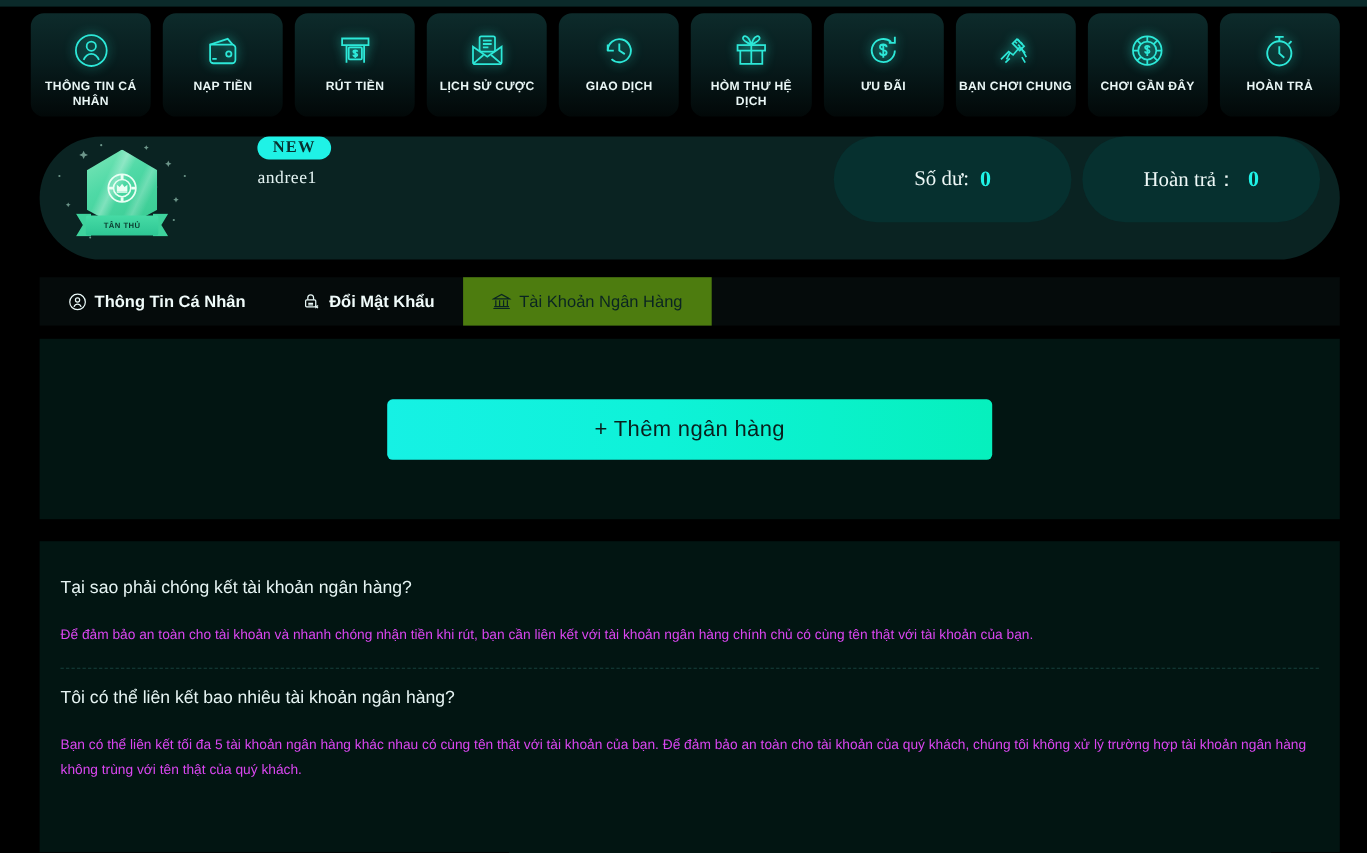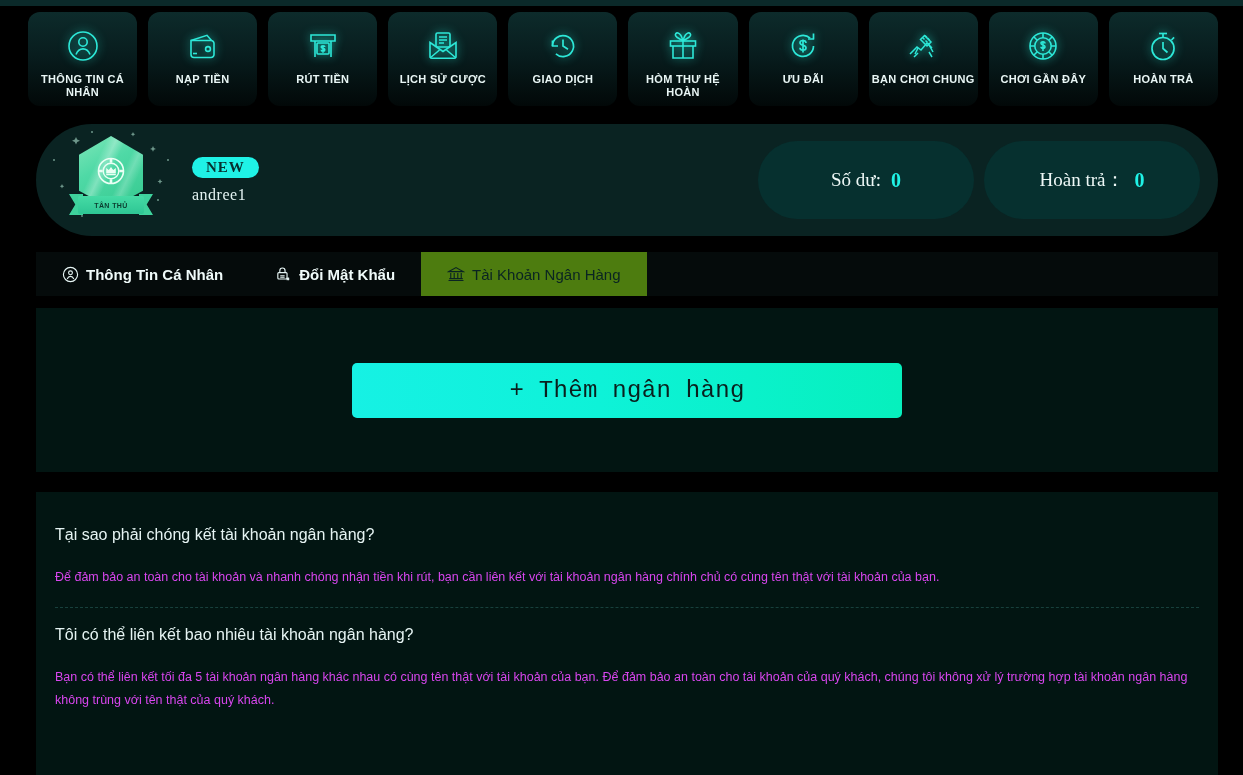--- a/index.html
+++ b/index.html
@@ -73,21 +73,21 @@
   
   .profile-card {
     position: absolute;
     top: 124px;
     left: 36px;
     width: 1182px;
     height: 112px;
     border-radius: 56px;
     background: #0a2322;
     display: flex;
-    align-items: center;
+    gap: 42px;
   }
 
   .badge-wrap {
     position: relative;
     width: 150px;
     height: 112px;
     flex: 0 0 150px;
   }
   .stars { position: absolute; inset: 0; }
   .badge-art {
@@ -239,22 +239,22 @@
     align-items: center;
     justify-content: center;
   }
   .btn-add {
     width: 550px;
     height: 55px;
     border: 0;
     border-radius: 5px;
     background: linear-gradient(90deg, #16f1e4 0%, #0ef2d8 45%, #06f0bd 100%);
     color: #0a1f1d;
-    font-family: Liberation Mono, monospace;
-    font-size: 24px;
+    font-family: Liberation Sans, sans-serif;
+    font-size: 20px;
     cursor: pointer;
     letter-spacing: .3px;
   }
 
   
   .panel-faq {
     position: absolute;
     top: 492px;
     left: 36px;
     width: 1182px;
@@ -350,21 +350,21 @@
 
     <div class="nav-tile">
       <span class="ico">
         <svg width="34" height="34" viewBox="0 0 34 34" fill="none" stroke="#2de8d8" stroke-width="1.6">
           <rect x="4.5" y="12" width="25" height="5"></rect>
           <path d="M7 17v12h20V17"></path>
           <path d="M17 12v17"></path>
           <path d="M17 12c-2.5-2-6-3-7.3-5.2C8.8 5.3 10 3.5 12 4c2 .5 4 4 5 8 1-4 3-7.5 5-8 2-.5 3.2 1.3 2.3 2.8C23 9 19.5 10 17 12z"></path>
         </svg>
       </span>
-      <div class="nav-label">HÒM THƯ HỆ HOÀN</div>
+      <div class="nav-label">HÒM THƯ HỆ DỊCH</div>
     </div>
 
     <div class="nav-tile">
       <span class="ico">
         <svg width="34" height="34" viewBox="0 0 34 34" fill="none" stroke="#2de8d8" stroke-width="1.7">
           <path d="M27.5 17a10.5 10.5 0 1 1-3.4-7.8"></path>
           <path d="M27.5 4.5V10H22" stroke-linejoin="round"></path>
           <path d="M17 10.5v13M20 14c0-1.6-1.4-2.5-3-2.5s-3 .9-3 2.3 1.5 2.1 3 2.5 3 .9 3 2.5-1.4 2.4-3 2.4-3-.9-3-2.4"></path>
         </svg>
       </span>

